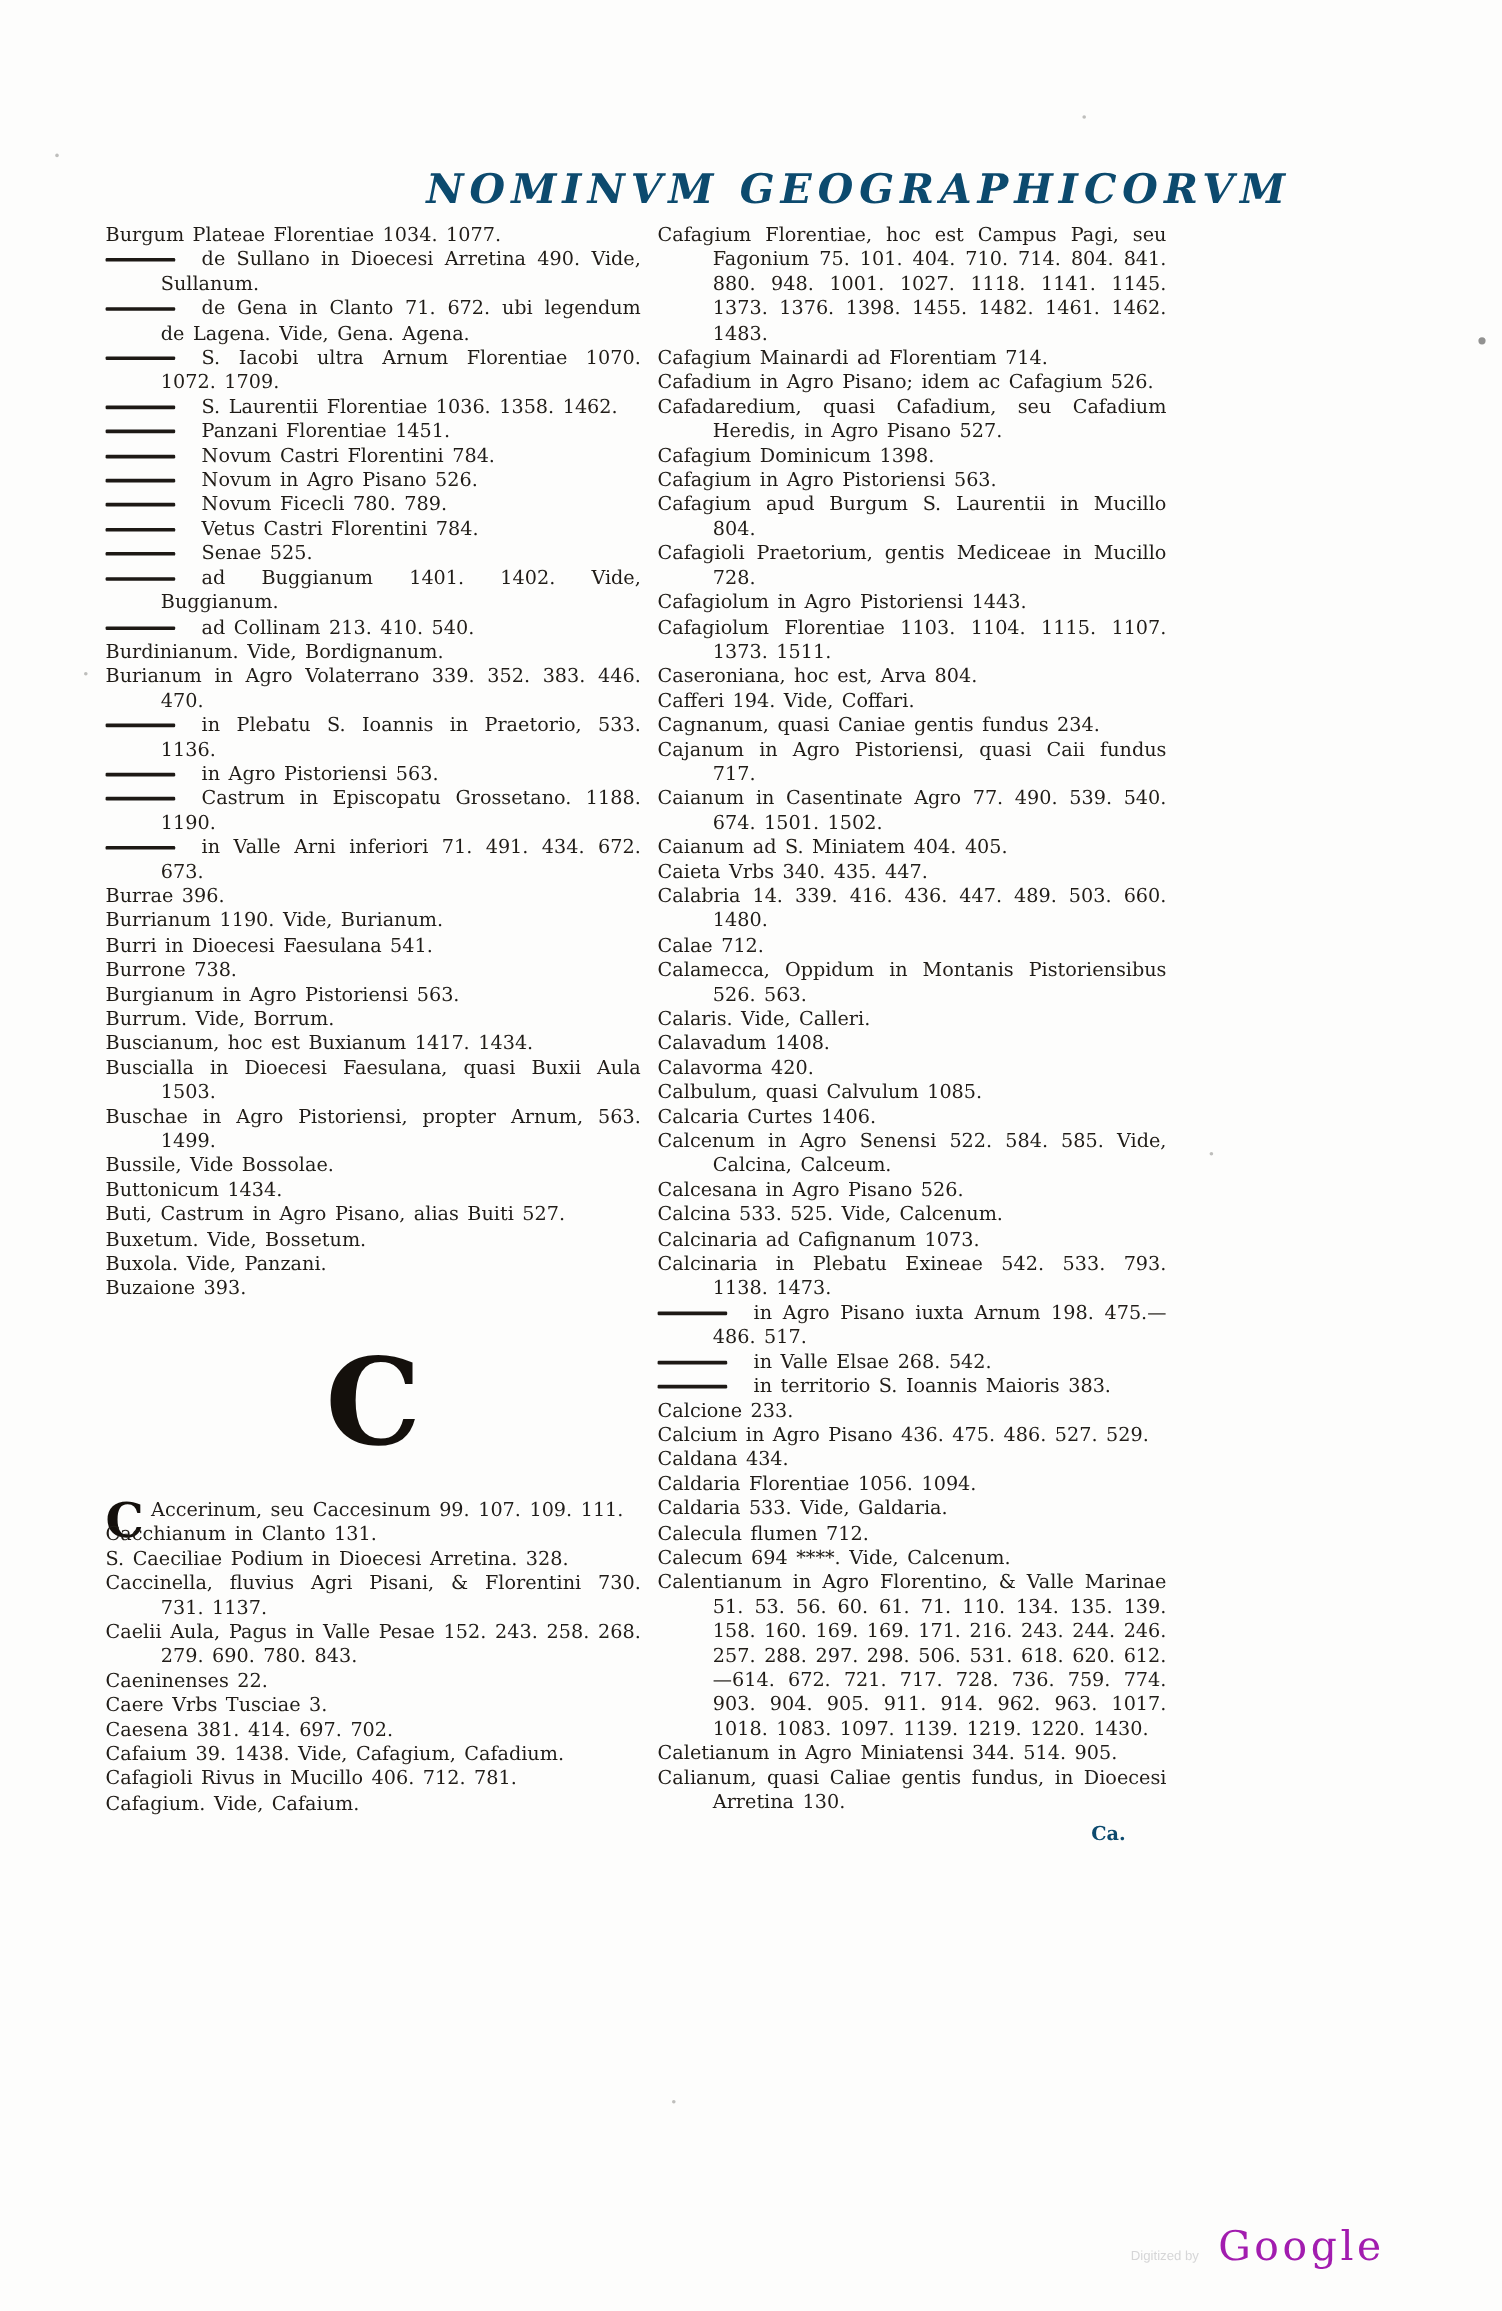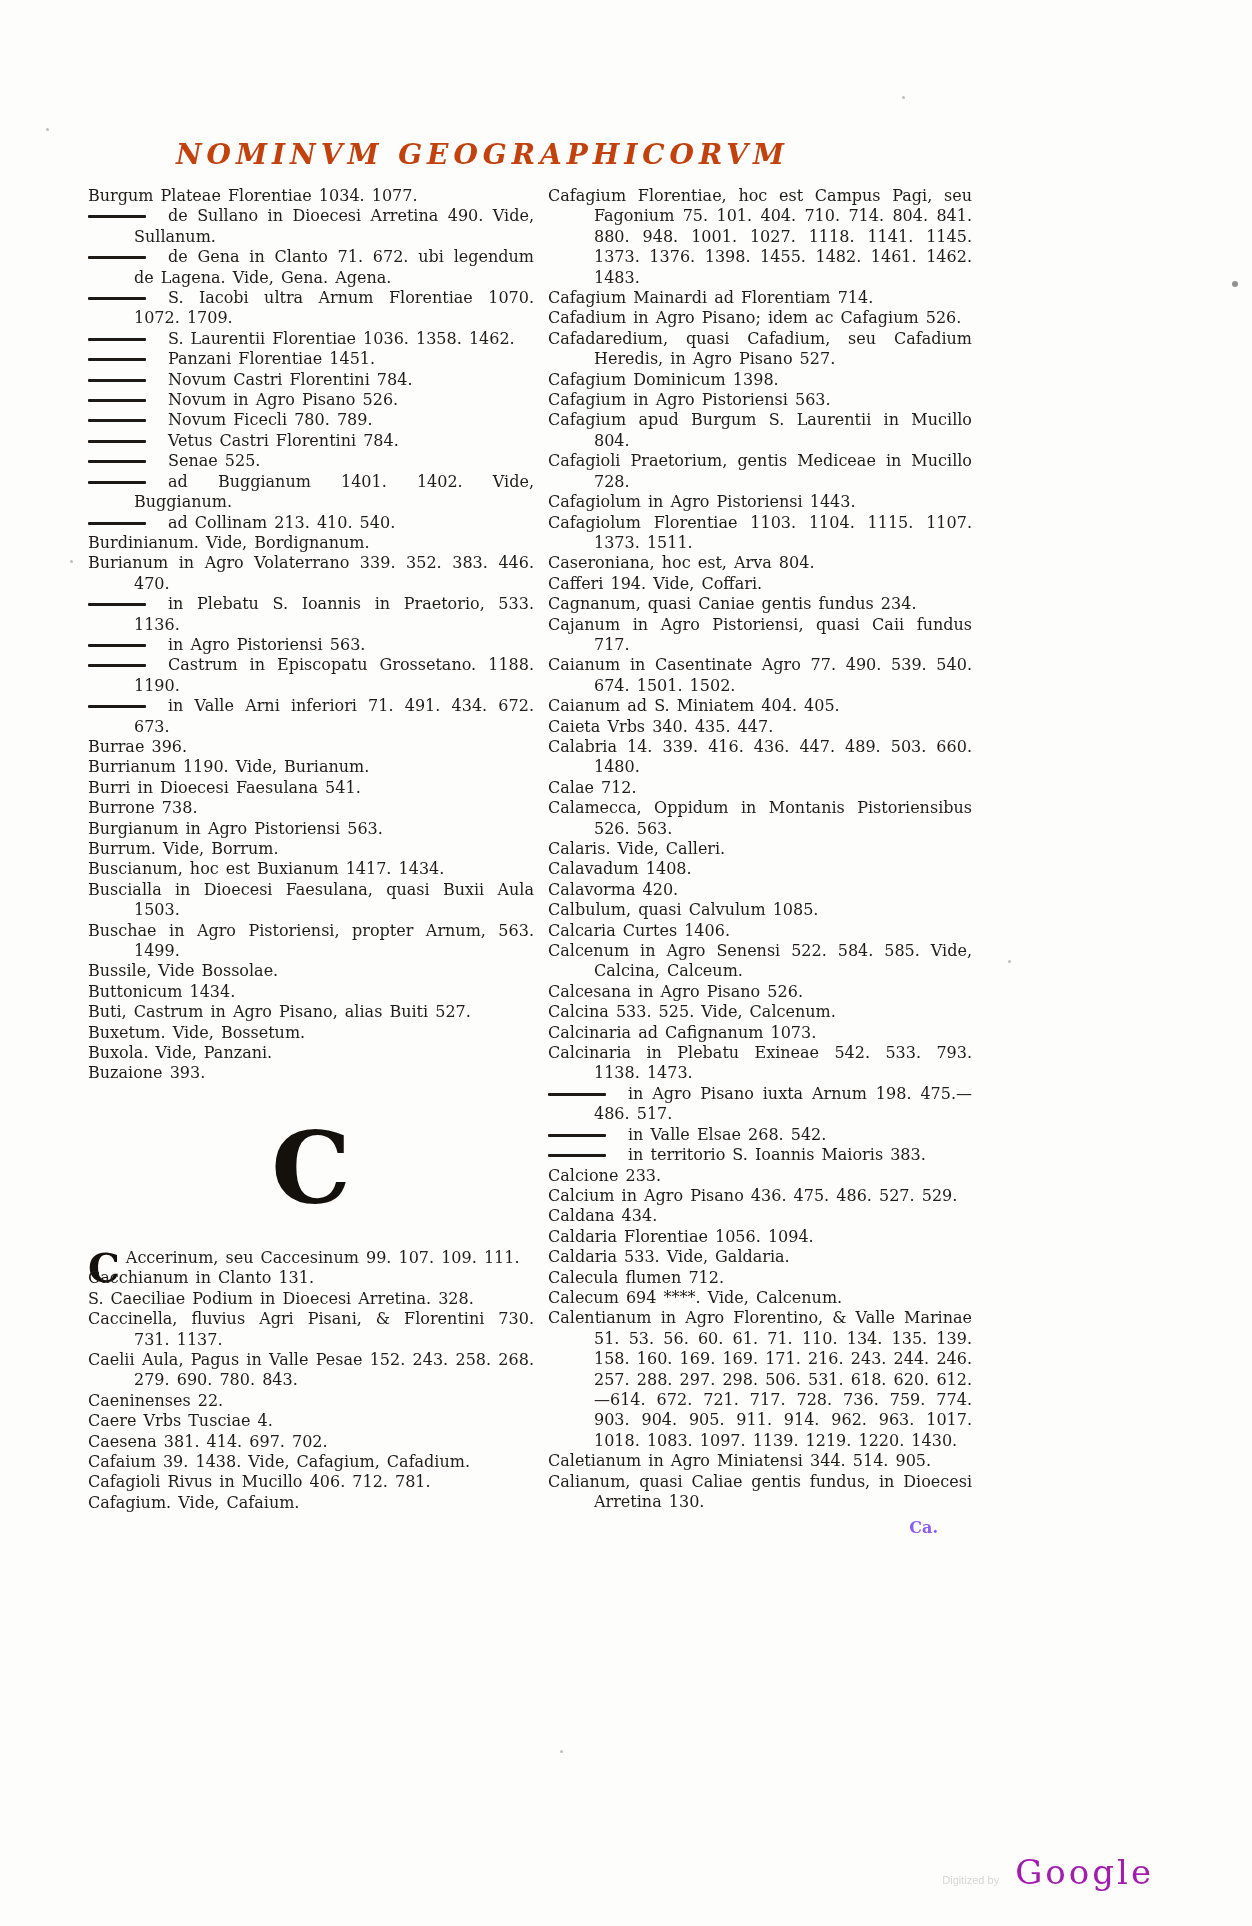--- a/index.html
+++ b/index.html
@@ -10,26 +10,26 @@
     overflow:hidden;
     font-family:"DejaVu Serif","Liberation Serif",serif;
     color:#201d1a;
   }
   .page{
     position:absolute;left:0;top:0;width:1252px;height:1926px;
   }
   .page-title{
     margin:138px auto 0 auto;
     width:900px;
-    text-align:left;
+    text-align:right;
     font-style:italic;
     font-weight:bold;
-    font-size:28px;
+    font-size:34px;
     letter-spacing:5px;
-    color:#c2410c;
+    color:#0c4a6e;
     white-space:nowrap;
   }
   .content{
     position:absolute;
     left:88px;top:186px;
     width:884px;
     display:flex;
     gap:14px;
   }
   .col{width:446px;}
@@ -75,21 +75,21 @@
     font-weight:bold;
     padding:2px 6px 0 0;
     color:#14100c;
   }
   .catchword{
     text-align:right;
     padding-right:34px;
     font-size:16px;
     margin-top:6px;
     font-weight:bold;
-    color:#8b5cf6;
+    color:#0c4a6e;
   }
   .watermark{
     position:absolute;
     right:98px;
     bottom:34px;
     color:#cfcfd0;
     white-space:nowrap;
   }
   .watermark .wm-small{
     font-size:11px;
@@ -164,21 +164,21 @@
       <p class="dropcap-entry">
         <span class="dropcap">C</span><span>Accerinum, seu Caccesinum 99. 107. 109. 111.</span>
       </p>
 
       <div id="c-entries">
           <p class="entry">Cacchianum in Clanto 131.</p>
           <p class="entry">S. Caeciliae Podium in Dioecesi Arretina. 328.</p>
           <p class="entry">Caccinella, fluvius Agri Pisani, &amp; Florentini 730. 731. 1137.</p>
           <p class="entry">Caelii Aula, Pagus in Valle Pesae 152. 243. 258. 268. 279. 690. 780. 843.</p>
           <p class="entry">Caeninenses 22.</p>
-          <p class="entry">Caere Vrbs Tusciae 4.</p>
+          <p class="entry">Caere Vrbs Tusciae 3.</p>
           <p class="entry">Caesena 381. 414. 697. 702.</p>
           <p class="entry">Cafaium 39. 1438. Vide, Cafagium, Cafadium.</p>
           <p class="entry">Cafagioli Rivus in Mucillo 406. 712. 781.</p>
           <p class="entry">Cafagium. Vide, Cafaium.</p>
         </div>
     </div>
 
     <div class="col right">
       <div id="right-entries">
           <p class="entry">Cafagium Florentiae, hoc est Campus Pagi, seu Fagonium 75. 101. 404. 710. 714. 804. 841. 880. 948. 1001. 1027. 1118. 1141. 1145. 1373. 1376. 1398. 1455. 1482. 1461. 1462. 1483.</p>

